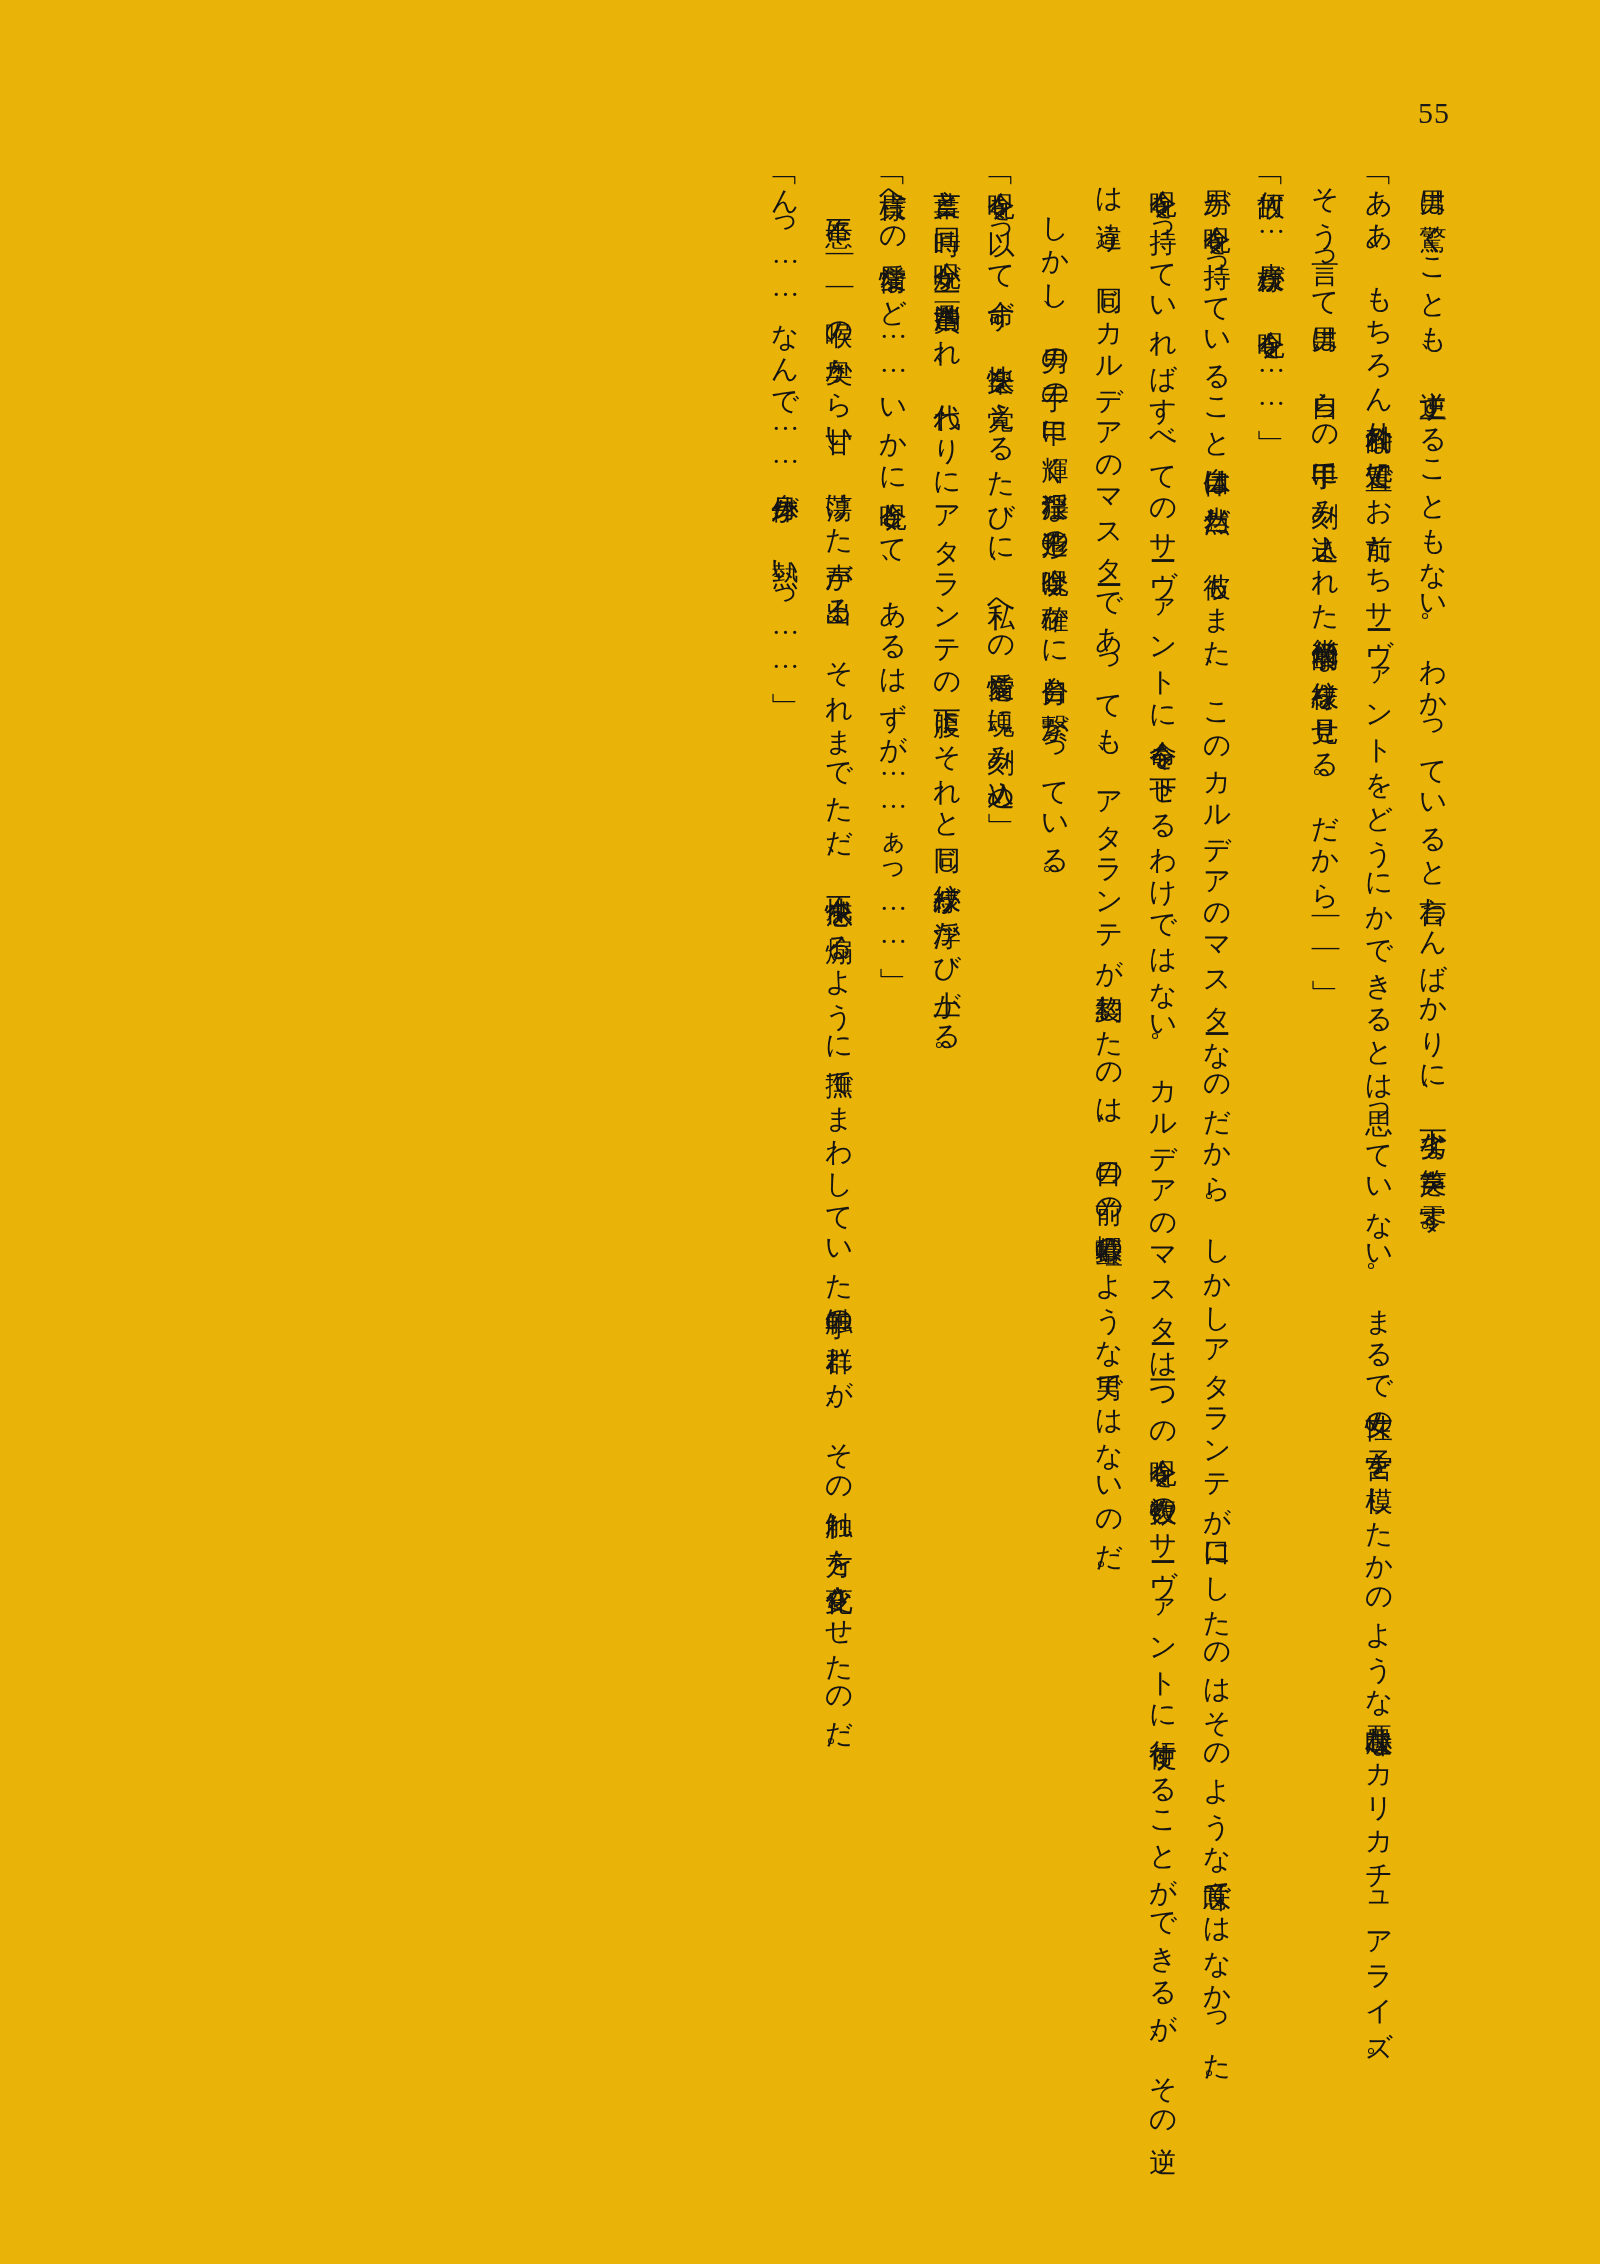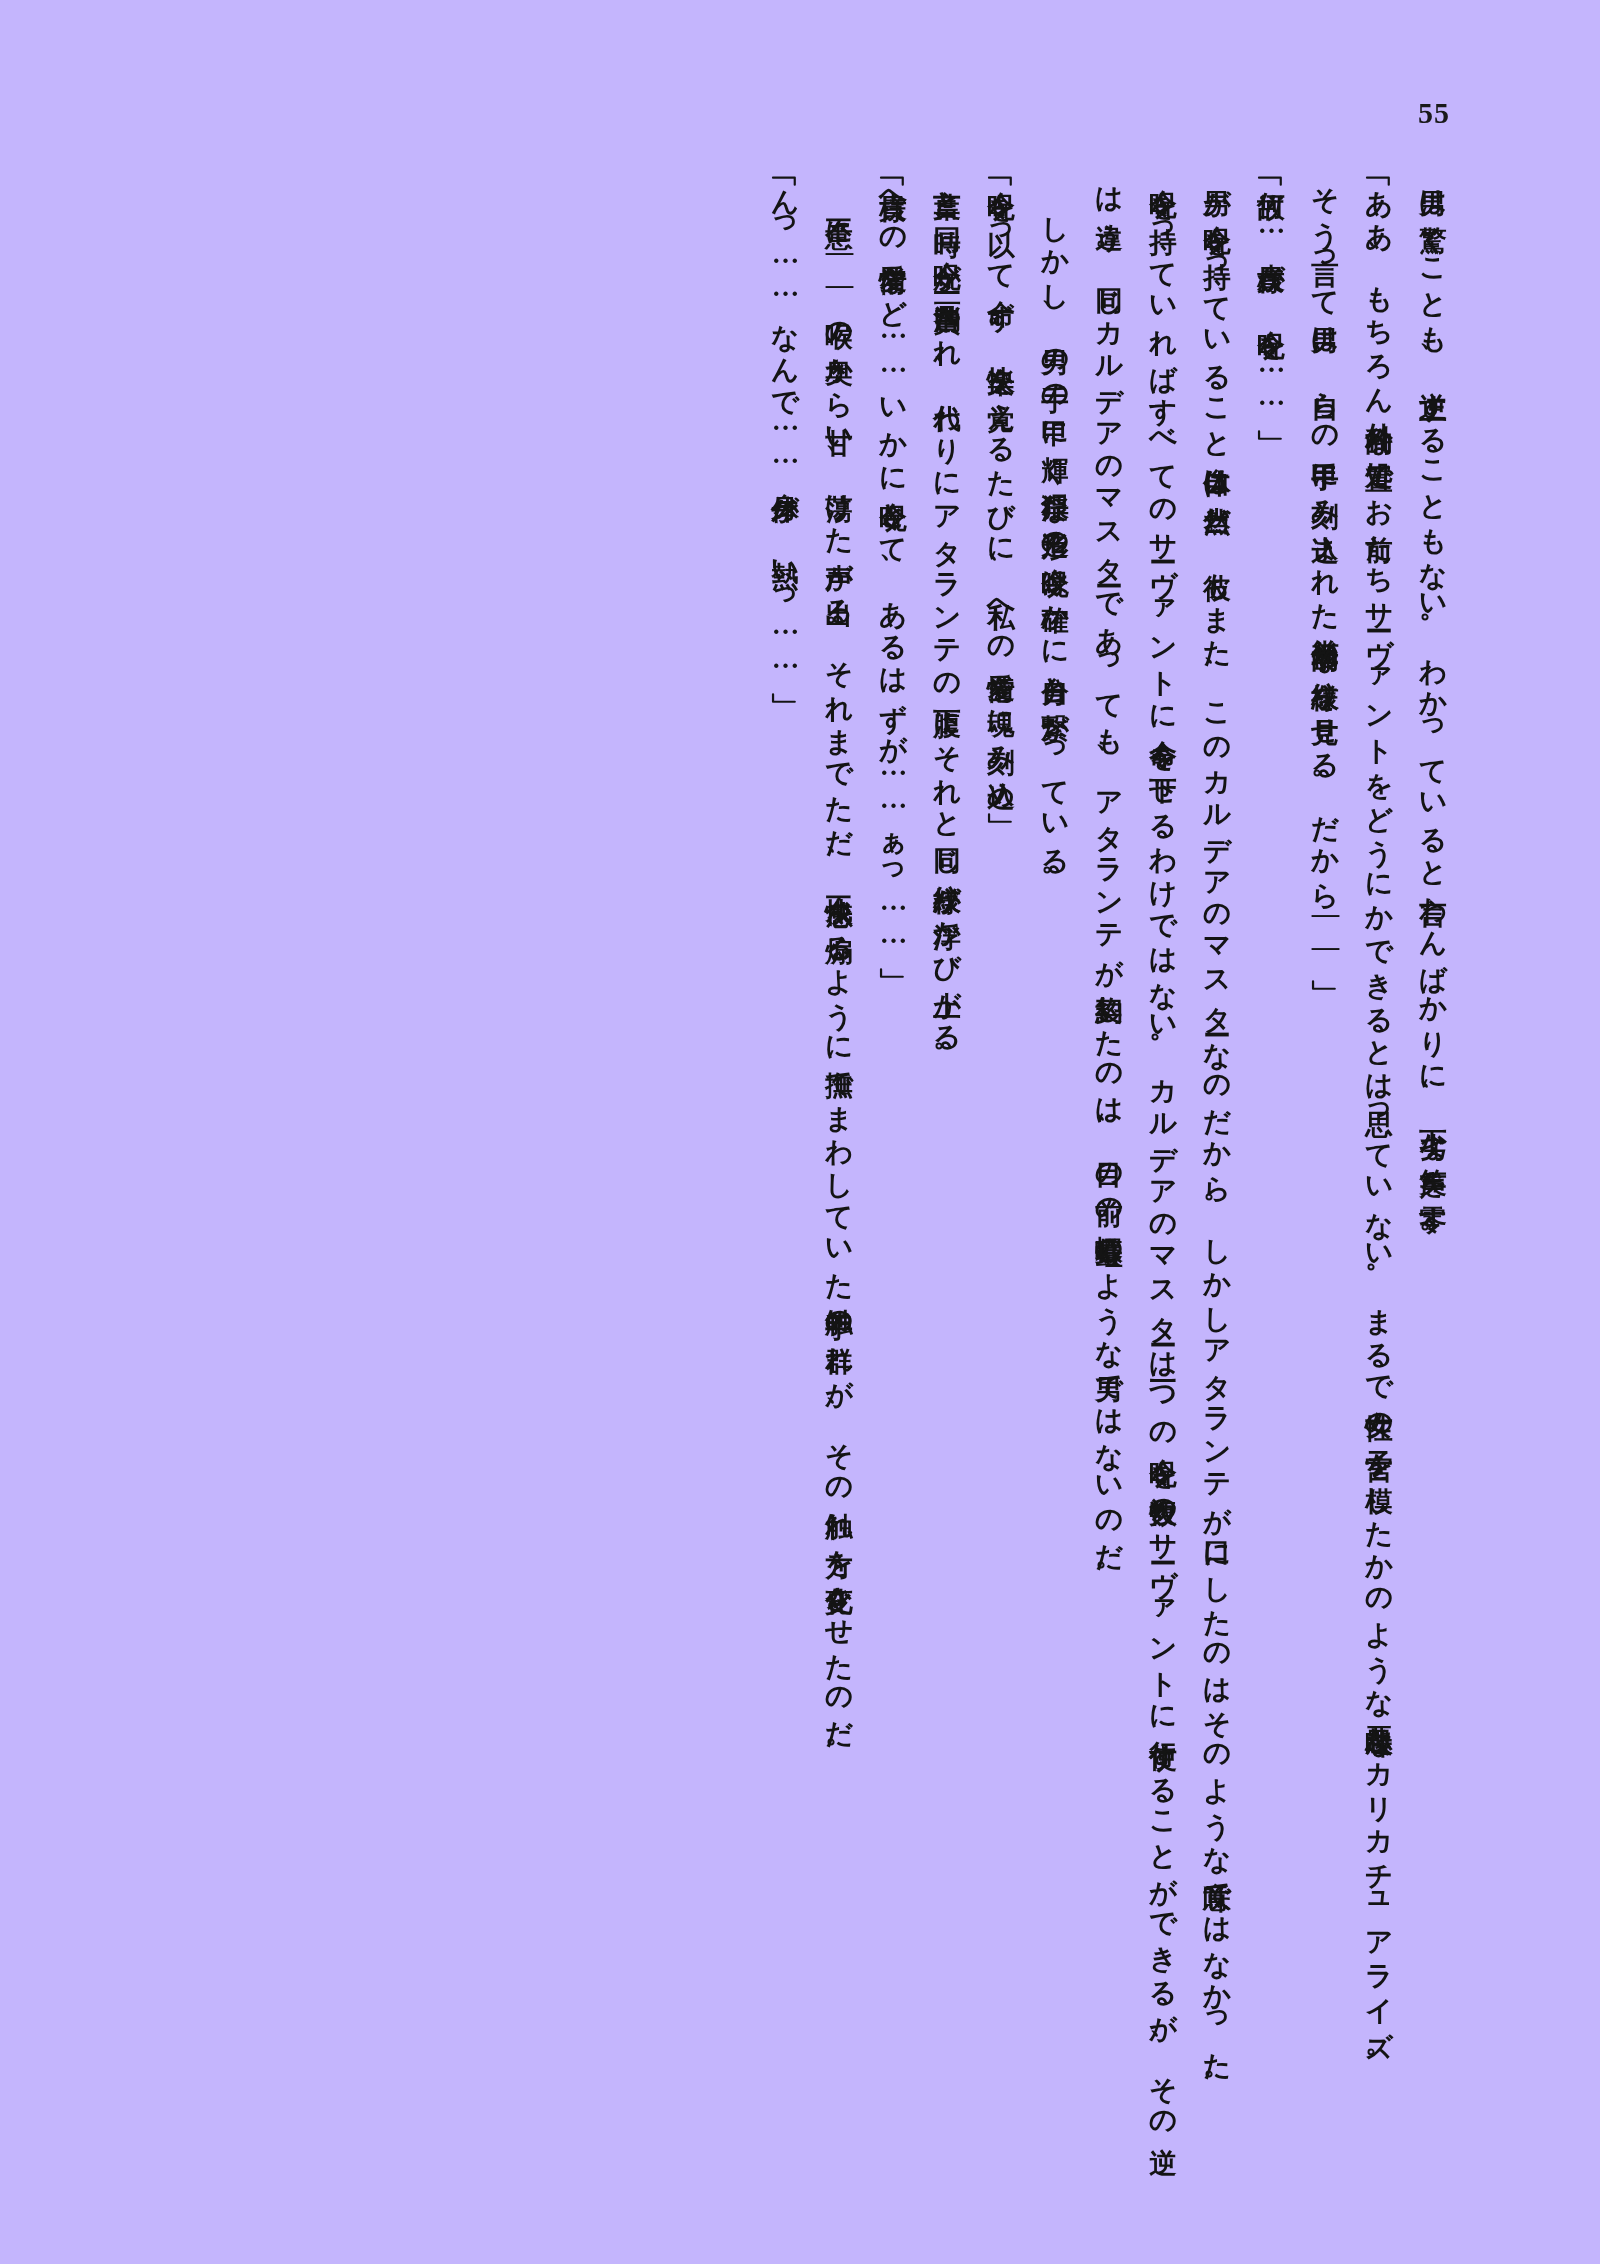--- a/index.html
+++ b/index.html
@@ -4,25 +4,24 @@
 <style>
   html, body {
     margin: 0;
     padding: 0;
     background: #ffffff;
   }
   .page {
     position: relative;
     width: 1600px;
     height: 2264px;
-    background: #c4b5fd;
+    background: #eab308;
     overflow: hidden;
     font-family: "Liberation Serif", "DejaVu Serif", serif;
     color: #1a1a1a;
-    font-weight: bold;
   }
   .page-number {
     position: absolute;
     top: 96px;
     right: 150px;
     font-size: 30px;
     letter-spacing: 1px;
     color: #1a1a1a;
     font-family: "Liberation Serif", "DejaVu Serif", serif;
   }

